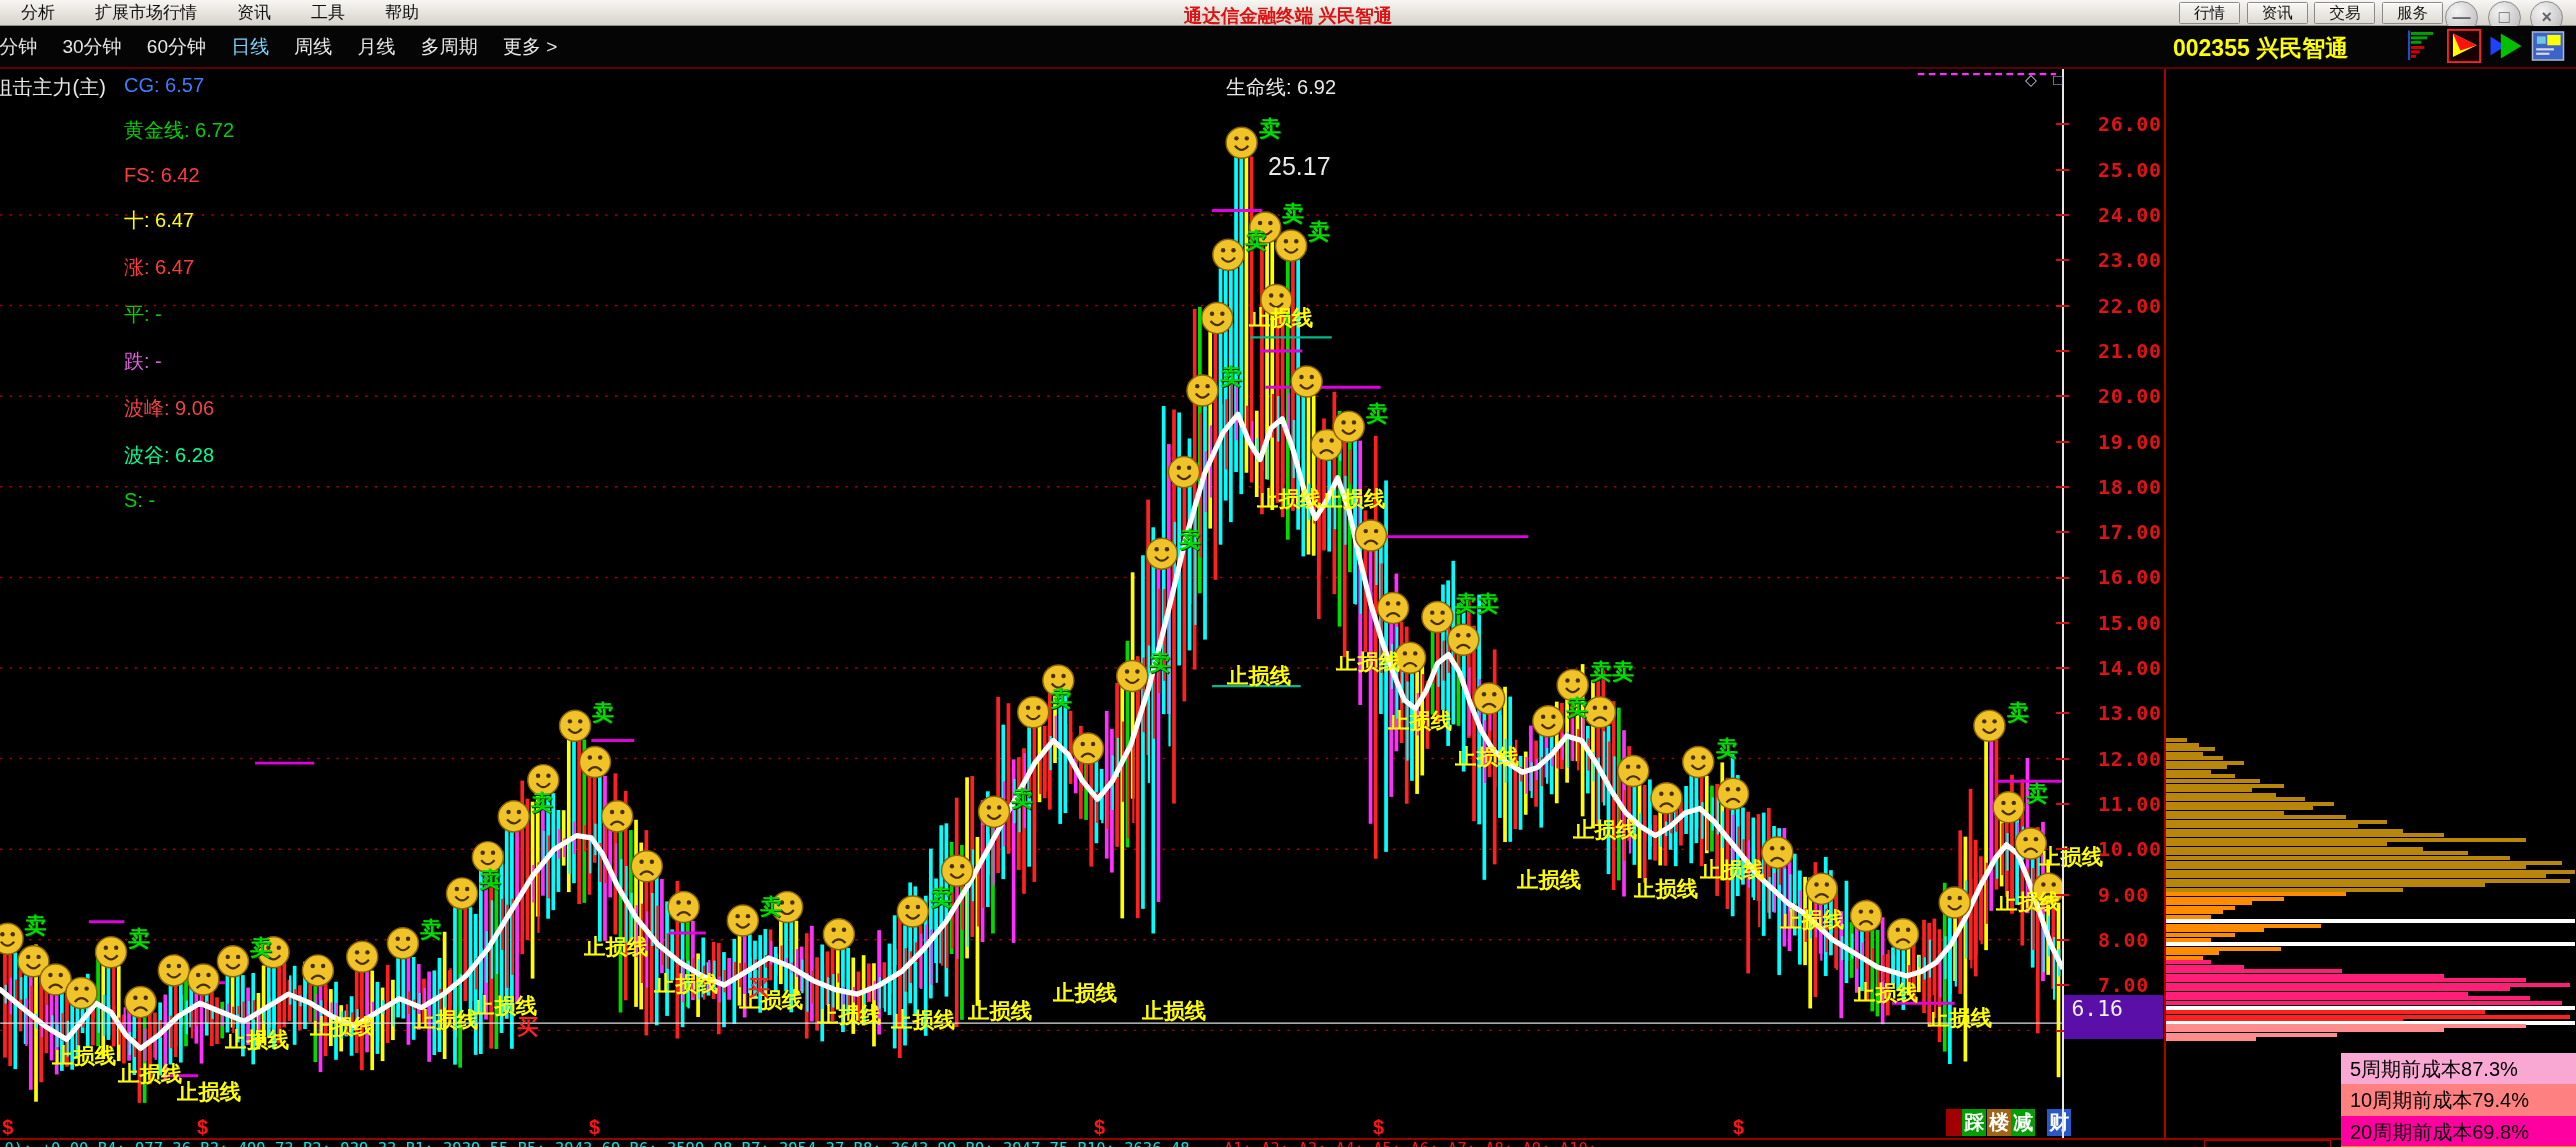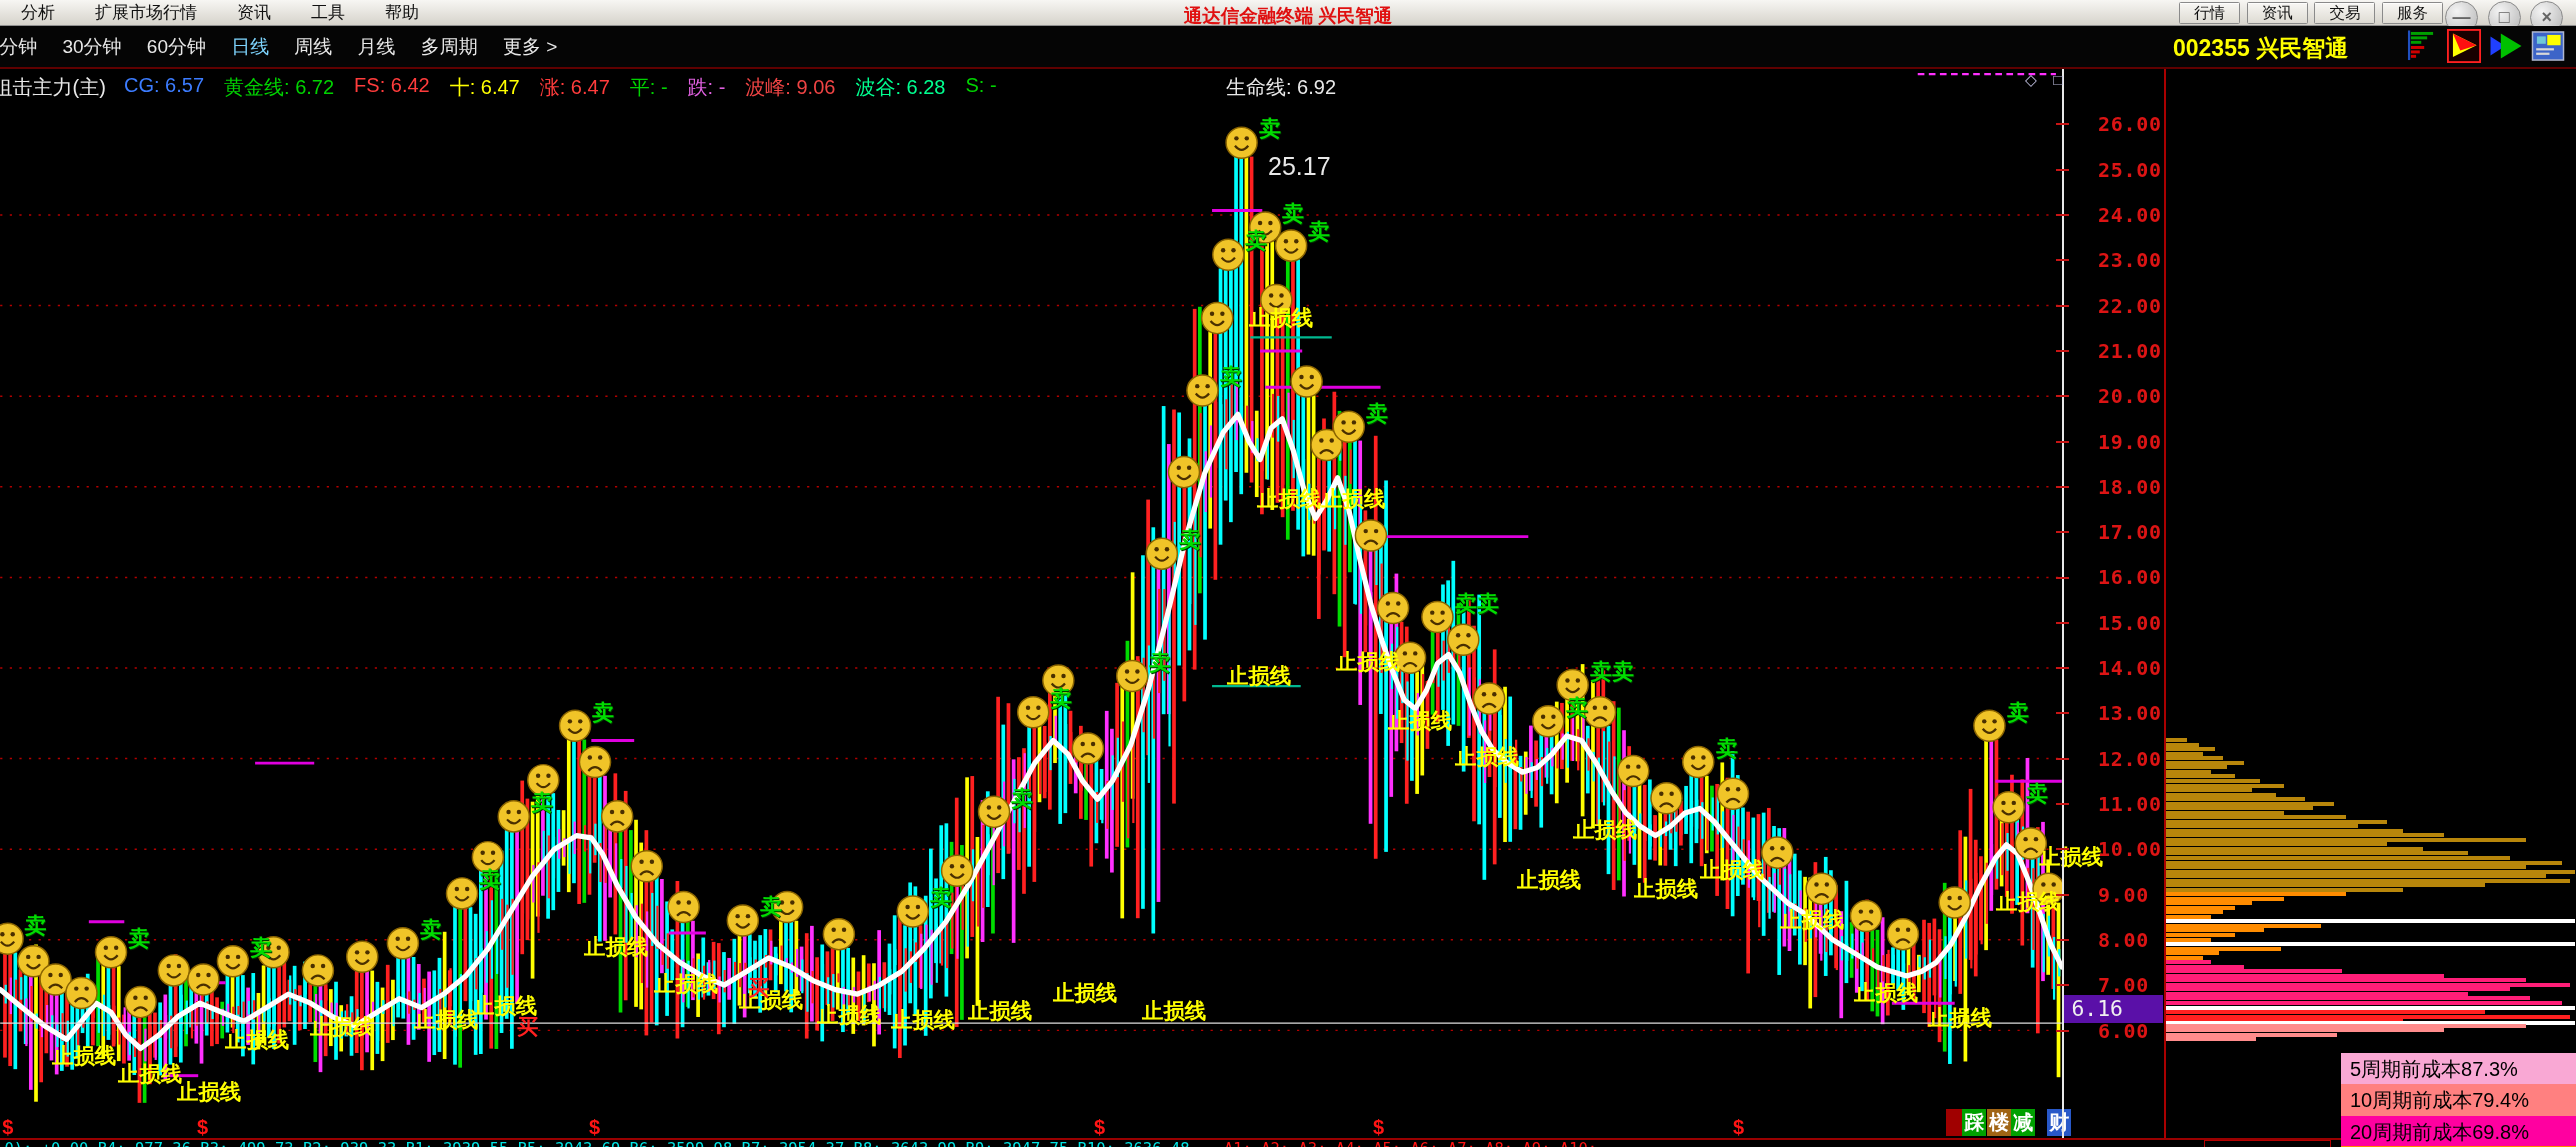--- a/index.html
+++ b/index.html
@@ -32,35 +32,35 @@
   #tools{position:absolute;left:1650px;top:5.2px;display:flex;font-size:19px;color:#f0f0f0;}
   .tool-btn{padding:0 15.5px;height:30px;line-height:30px;border-left:1.5px solid #6e0000;white-space:nowrap;}
   .tool-btn:last-child{border-right:1.5px solid #6e0000;}
   #symbol{position:absolute;left:2173px;top:6.7px;font-size:23px;font-weight:bold;color:#ffff00;white-space:nowrap;}
   #corner-icons{position:absolute;left:2405px;top:3px;display:flex;gap:8.1px;}
   .corner-icon{width:34px;height:34px;}
   
   #indicatorbar{position:absolute;left:0;top:67px;width:2576px;height:31px;background:#000;
                 border-top:2.2px solid #5f0000;font-size:20px;}
   #ind-name{position:absolute;left:-7.4px;top:5.2px;color:#e8e8e8;white-space:nowrap;}
-  #ind-fields{position:absolute;left:124px;top:5.2px;display:flex;gap:20px;white-space:nowrap;}
+  #ind-fields{position:absolute;left:124px;top:5.2px;display:flex;gap:20px;white-space:nowrap;flex-direction:column;}
   #lifeline{position:absolute;left:1226px;top:5.2px;color:#e8e8e8;white-space:nowrap;}
   
   #chart-svg{position:absolute;left:0;top:69px;}
   #chart-text{position:absolute;left:0;top:0;width:2576px;height:1148px;pointer-events:none;}
   .ctext{position:absolute;white-space:nowrap;font-weight:bold;}
   .axis-label{position:absolute;font-family:"DejaVu Sans Mono",monospace;font-size:20px;
               color:#dc1414;font-weight:bold;letter-spacing:0.7px;}
   .axis-tick{position:absolute;width:12.6px;height:2.2px;background:#c81414;}
   .vp-row{position:absolute;}
   .legend-row{position:absolute;left:2341px;width:235px;color:#000;font-size:20px;
               line-height:32px;padding-left:9px;box-sizing:border-box;white-space:nowrap;}
   .sig-block{position:absolute;top:1109px;height:27px;color:#fff;font-size:20px;font-weight:bold;
              text-align:center;line-height:27px;}
-  #price-badge{position:absolute;left:2064px;width:99px;height:28px;background:#5a10a8;
+  #price-badge{position:absolute;left:2064px;width:99px;height:44px;background:#5a10a8;
                color:#f0f0f0;font-family:"DejaVu Sans Mono",monospace;font-size:21.4px;
                line-height:28px;padding-left:7.4px;box-sizing:border-box;}
   #pane-icons{position:absolute;left:2025px;top:71px;color:#b8b8d8;font-size:15.5px;letter-spacing:6px;}
   #statusbar{position:absolute;left:4.4px;top:1140px;white-space:nowrap;
              font-family:"DejaVu Sans Mono",monospace;font-size:15.5px;}
   #status-left{color:#00e5e5;}
   #status-right{color:#ff1414;margin-left:25px;}
   #bottom-box{position:absolute;left:2204px;top:1140px;width:127px;height:12px;
               border:1.5px solid #b40000;box-sizing:border-box;}
 </style>

